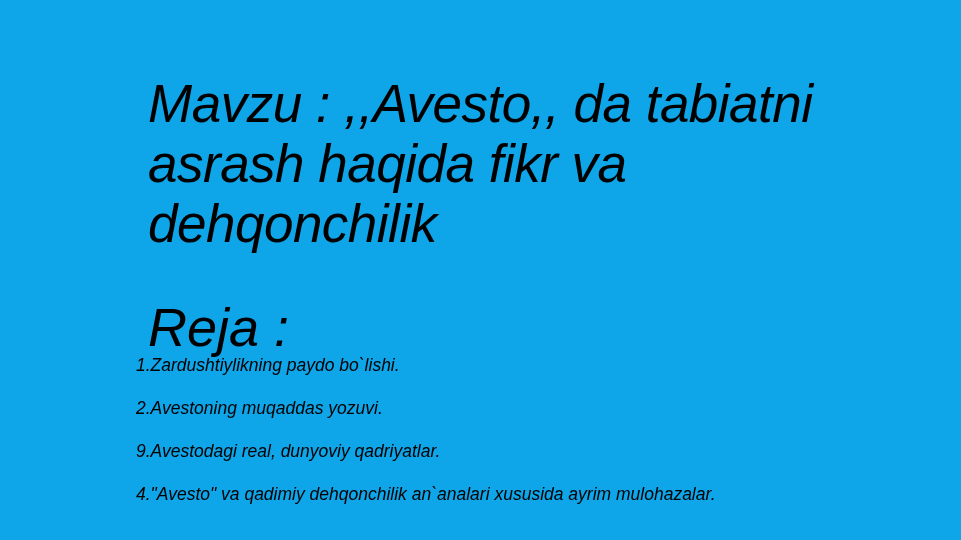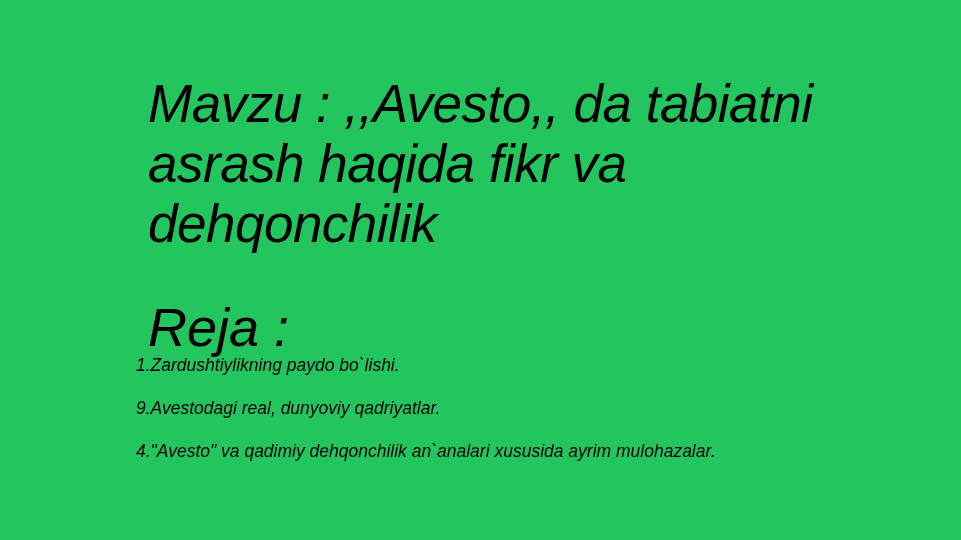--- a/index.html
+++ b/index.html
@@ -52,29 +52,30 @@
     font-style: italic;
     font-weight: 400;
     color: #000000;
     margin-bottom: 25px;
     white-space: nowrap;
   }
 </style>
 </head>
 <body>
 
-<div class="slide" style="background: #22c55e; color: rgb(0, 0, 0);">
+<div class="slide" style="background: #0ea5e9; color: rgb(0, 0, 0);">
 
   <div class="title">
     <div>Mavzu : ,,Avesto,, da tabiatni</div>
     <div>asrash haqida fikr va</div>
     <div>dehqonchilik</div>
   </div>
 
   <div class="reja-heading">Reja :</div>
 
   <ul class="reja-list">
     <li>1.Zardushtiylikning paydo bo`lishi.</li>
+    <li>2.Avestoning muqaddas yozuvi.</li>
     <li>9.Avestodagi real, dunyoviy qadriyatlar.</li>
     <li>4."Avesto" va qadimiy dehqonchilik an`analari xususida ayrim mulohazalar.</li>
   </ul>
 
 </div>
 
 </body></html>

